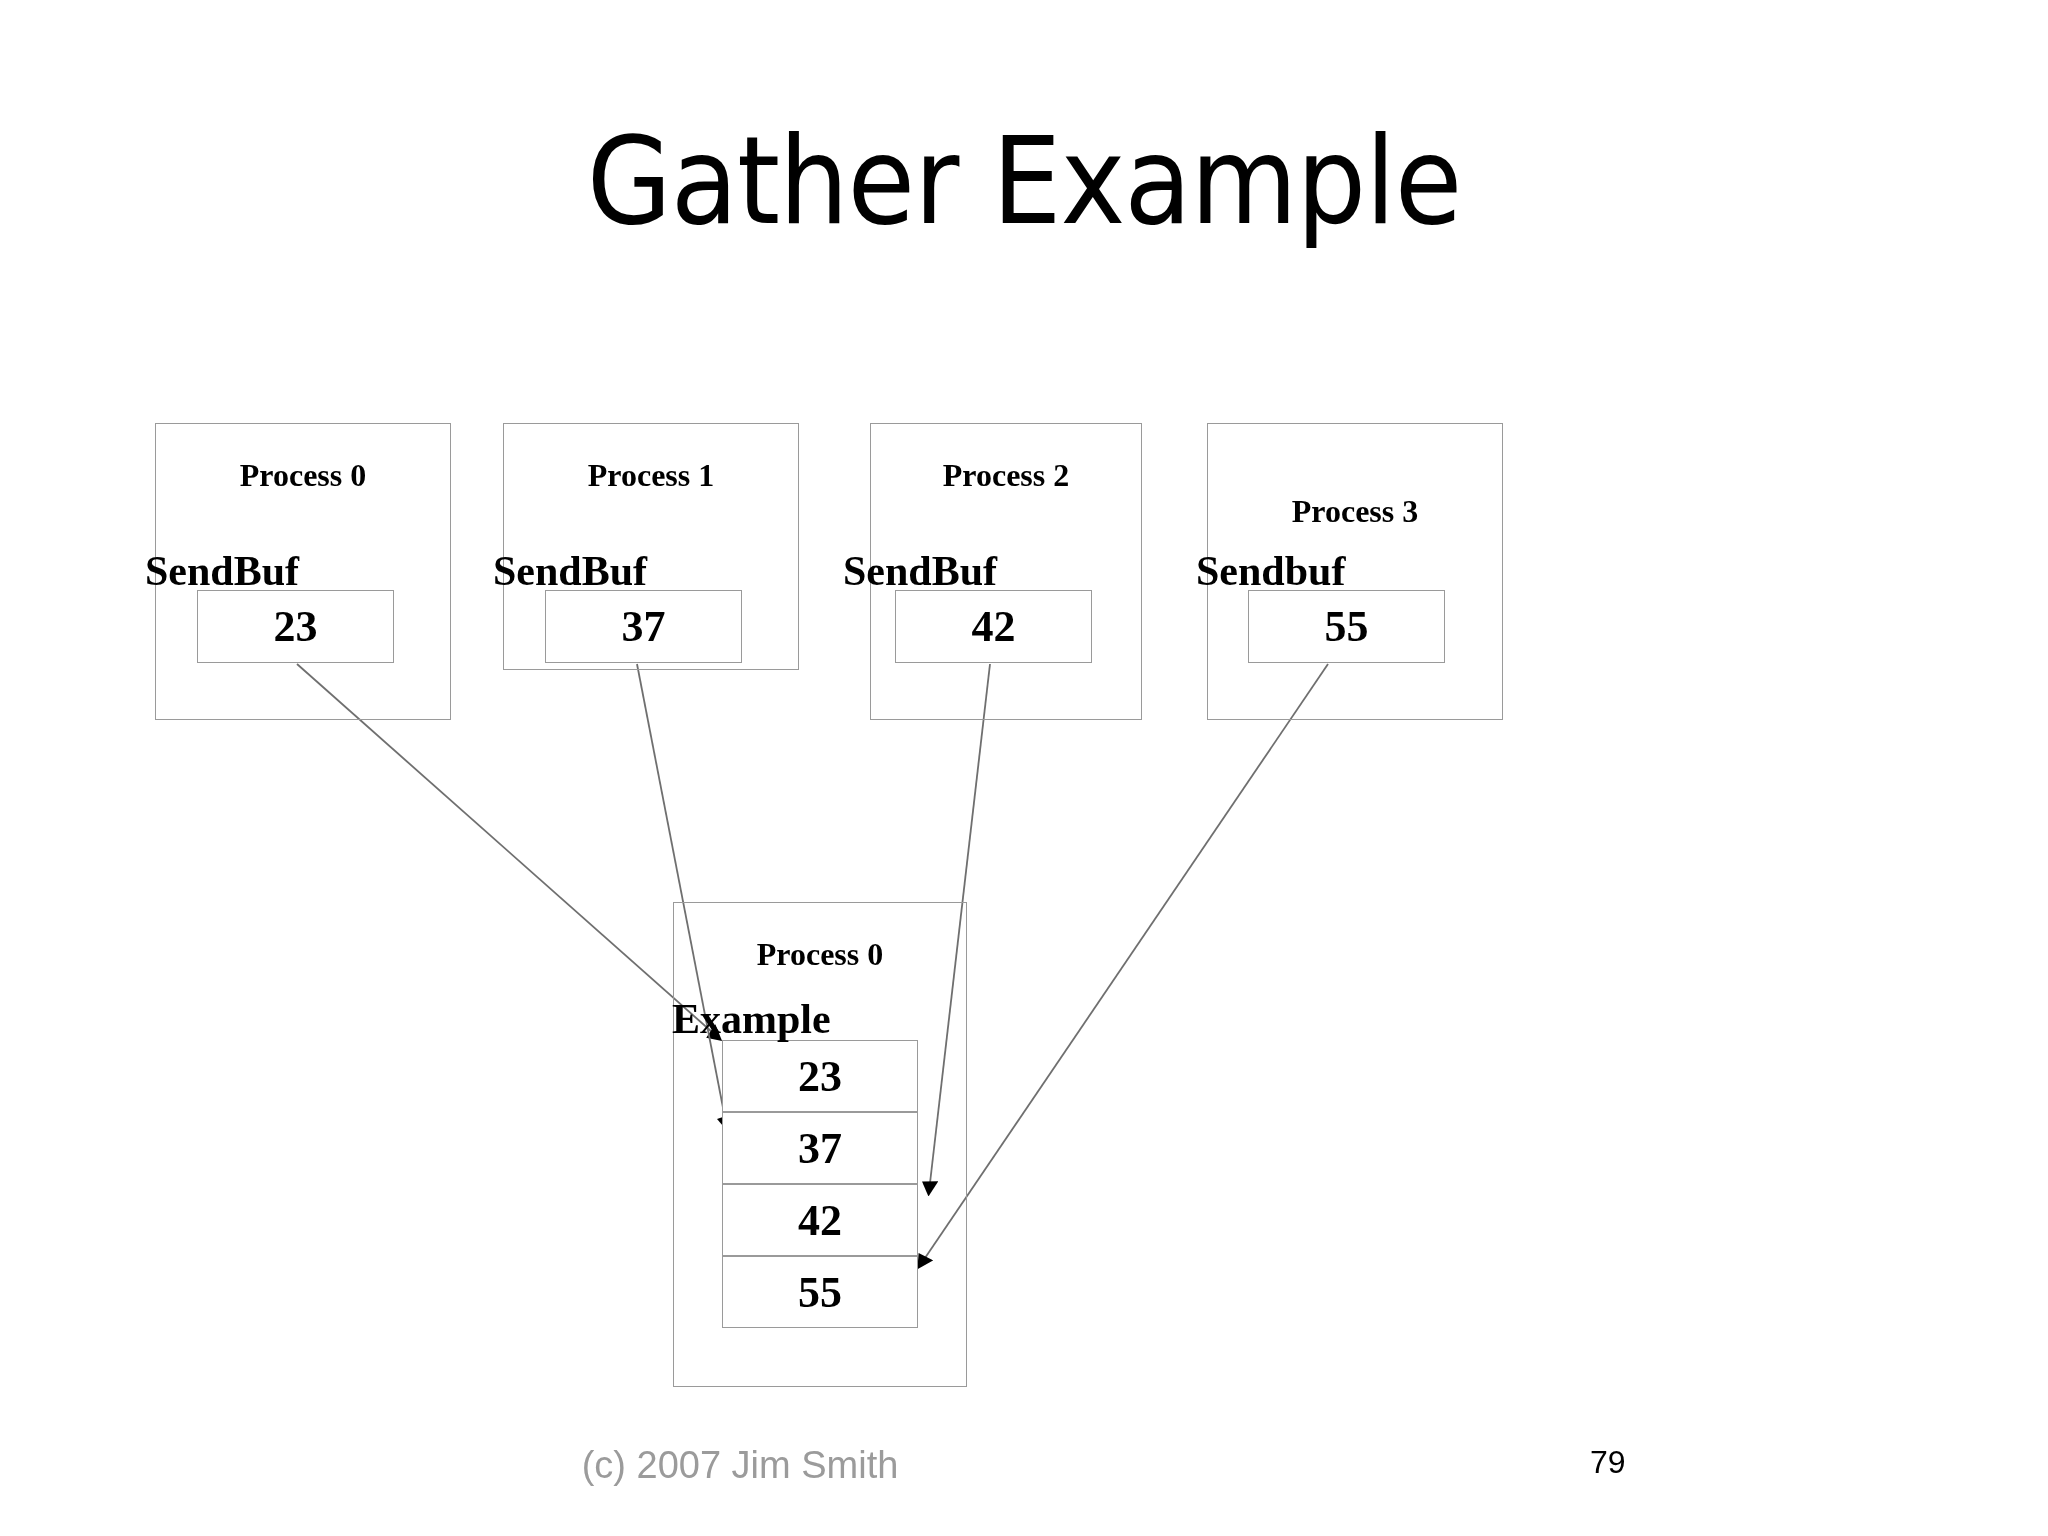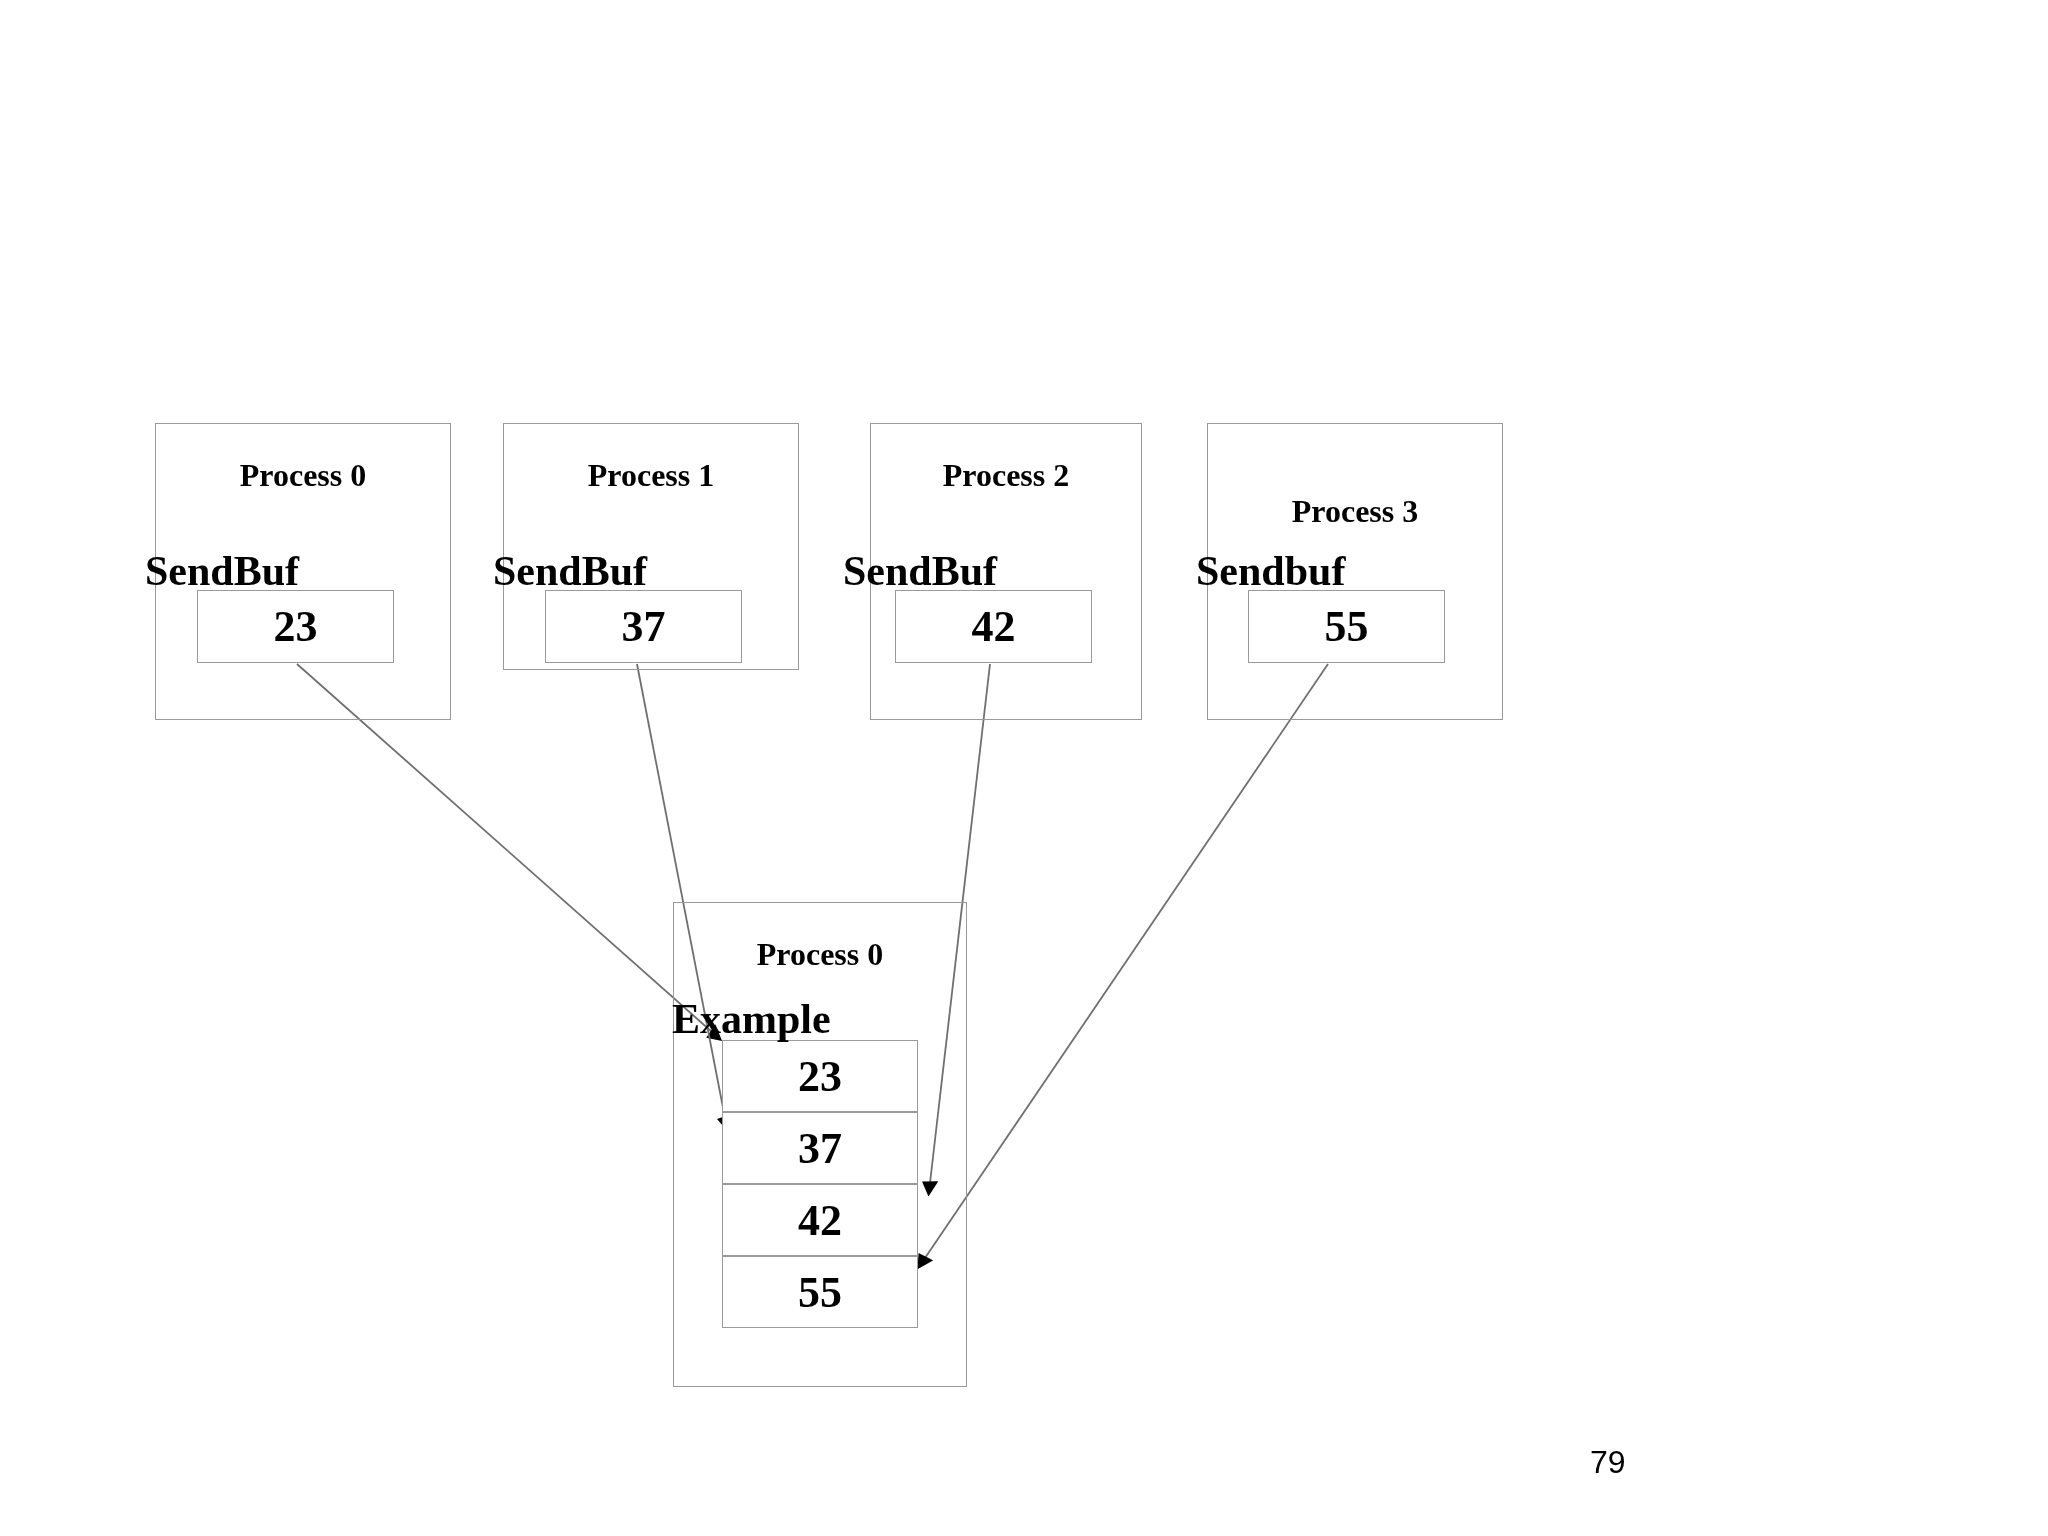--- a/index.html
+++ b/index.html
@@ -124,20 +124,21 @@
     font-size: 32px;
     color: #000000;
     white-space: nowrap;
   }
 </style>
 </head>
 <body>
 
 <div id="slide">
 
+  <div id="slide-title">Gather Example</div>
 
   <svg id="arrow-layer" viewBox="0 0 2048 1536" width="2048" height="1536">
     <defs>
       <marker id="arrowhead" markerWidth="9" markerHeight="9" refX="1.5" refY="4.5" orient="auto" markerUnits="strokeWidth">
         <path d="M0,0 L9,4.5 L1.2,9 Z" fill="#000000"></path>
       </marker>
     </defs>
     <g id="arrow-group">
         <line x1="297" y1="664" x2="712" y2="1032" stroke="#6f6f6f" stroke-width="1.8" marker-end="url(#arrowhead)"></line>
         <line x1="637" y1="664" x2="725" y2="1118" stroke="#6f6f6f" stroke-width="1.8" marker-end="url(#arrowhead)"></line>
@@ -173,16 +174,17 @@
       <div class="process-box" style="left: 673px; top: 902px; width: 294px; height: 485px; border-color: rgb(154, 154, 154);">
         <div class="process-title" style="top: 35px;">Process 0</div>
       </div>
       <div class="buf-label" style="left: 672px; top: 998px;">Example</div>
       <div class="rcv-row" style="left: 722px; top: 1040px; width: 196px; height: 72px; border-color: rgb(154, 154, 154);">23</div>
       <div class="rcv-row" style="left: 722px; top: 1112px; width: 196px; height: 72px; border-color: rgb(154, 154, 154);">37</div>
       <div class="rcv-row" style="left: 722px; top: 1184px; width: 196px; height: 72px; border-color: rgb(154, 154, 154);">42</div>
       <div class="rcv-row" style="left: 722px; top: 1256px; width: 196px; height: 72px; border-color: rgb(154, 154, 154);">55</div>
     </div>
 
+  <div id="footer-copyright">(c) 2007 Jim Smith</div>
 
   <div id="footer-pagenum">79</div>
 
 </div>
 
 </body></html>

